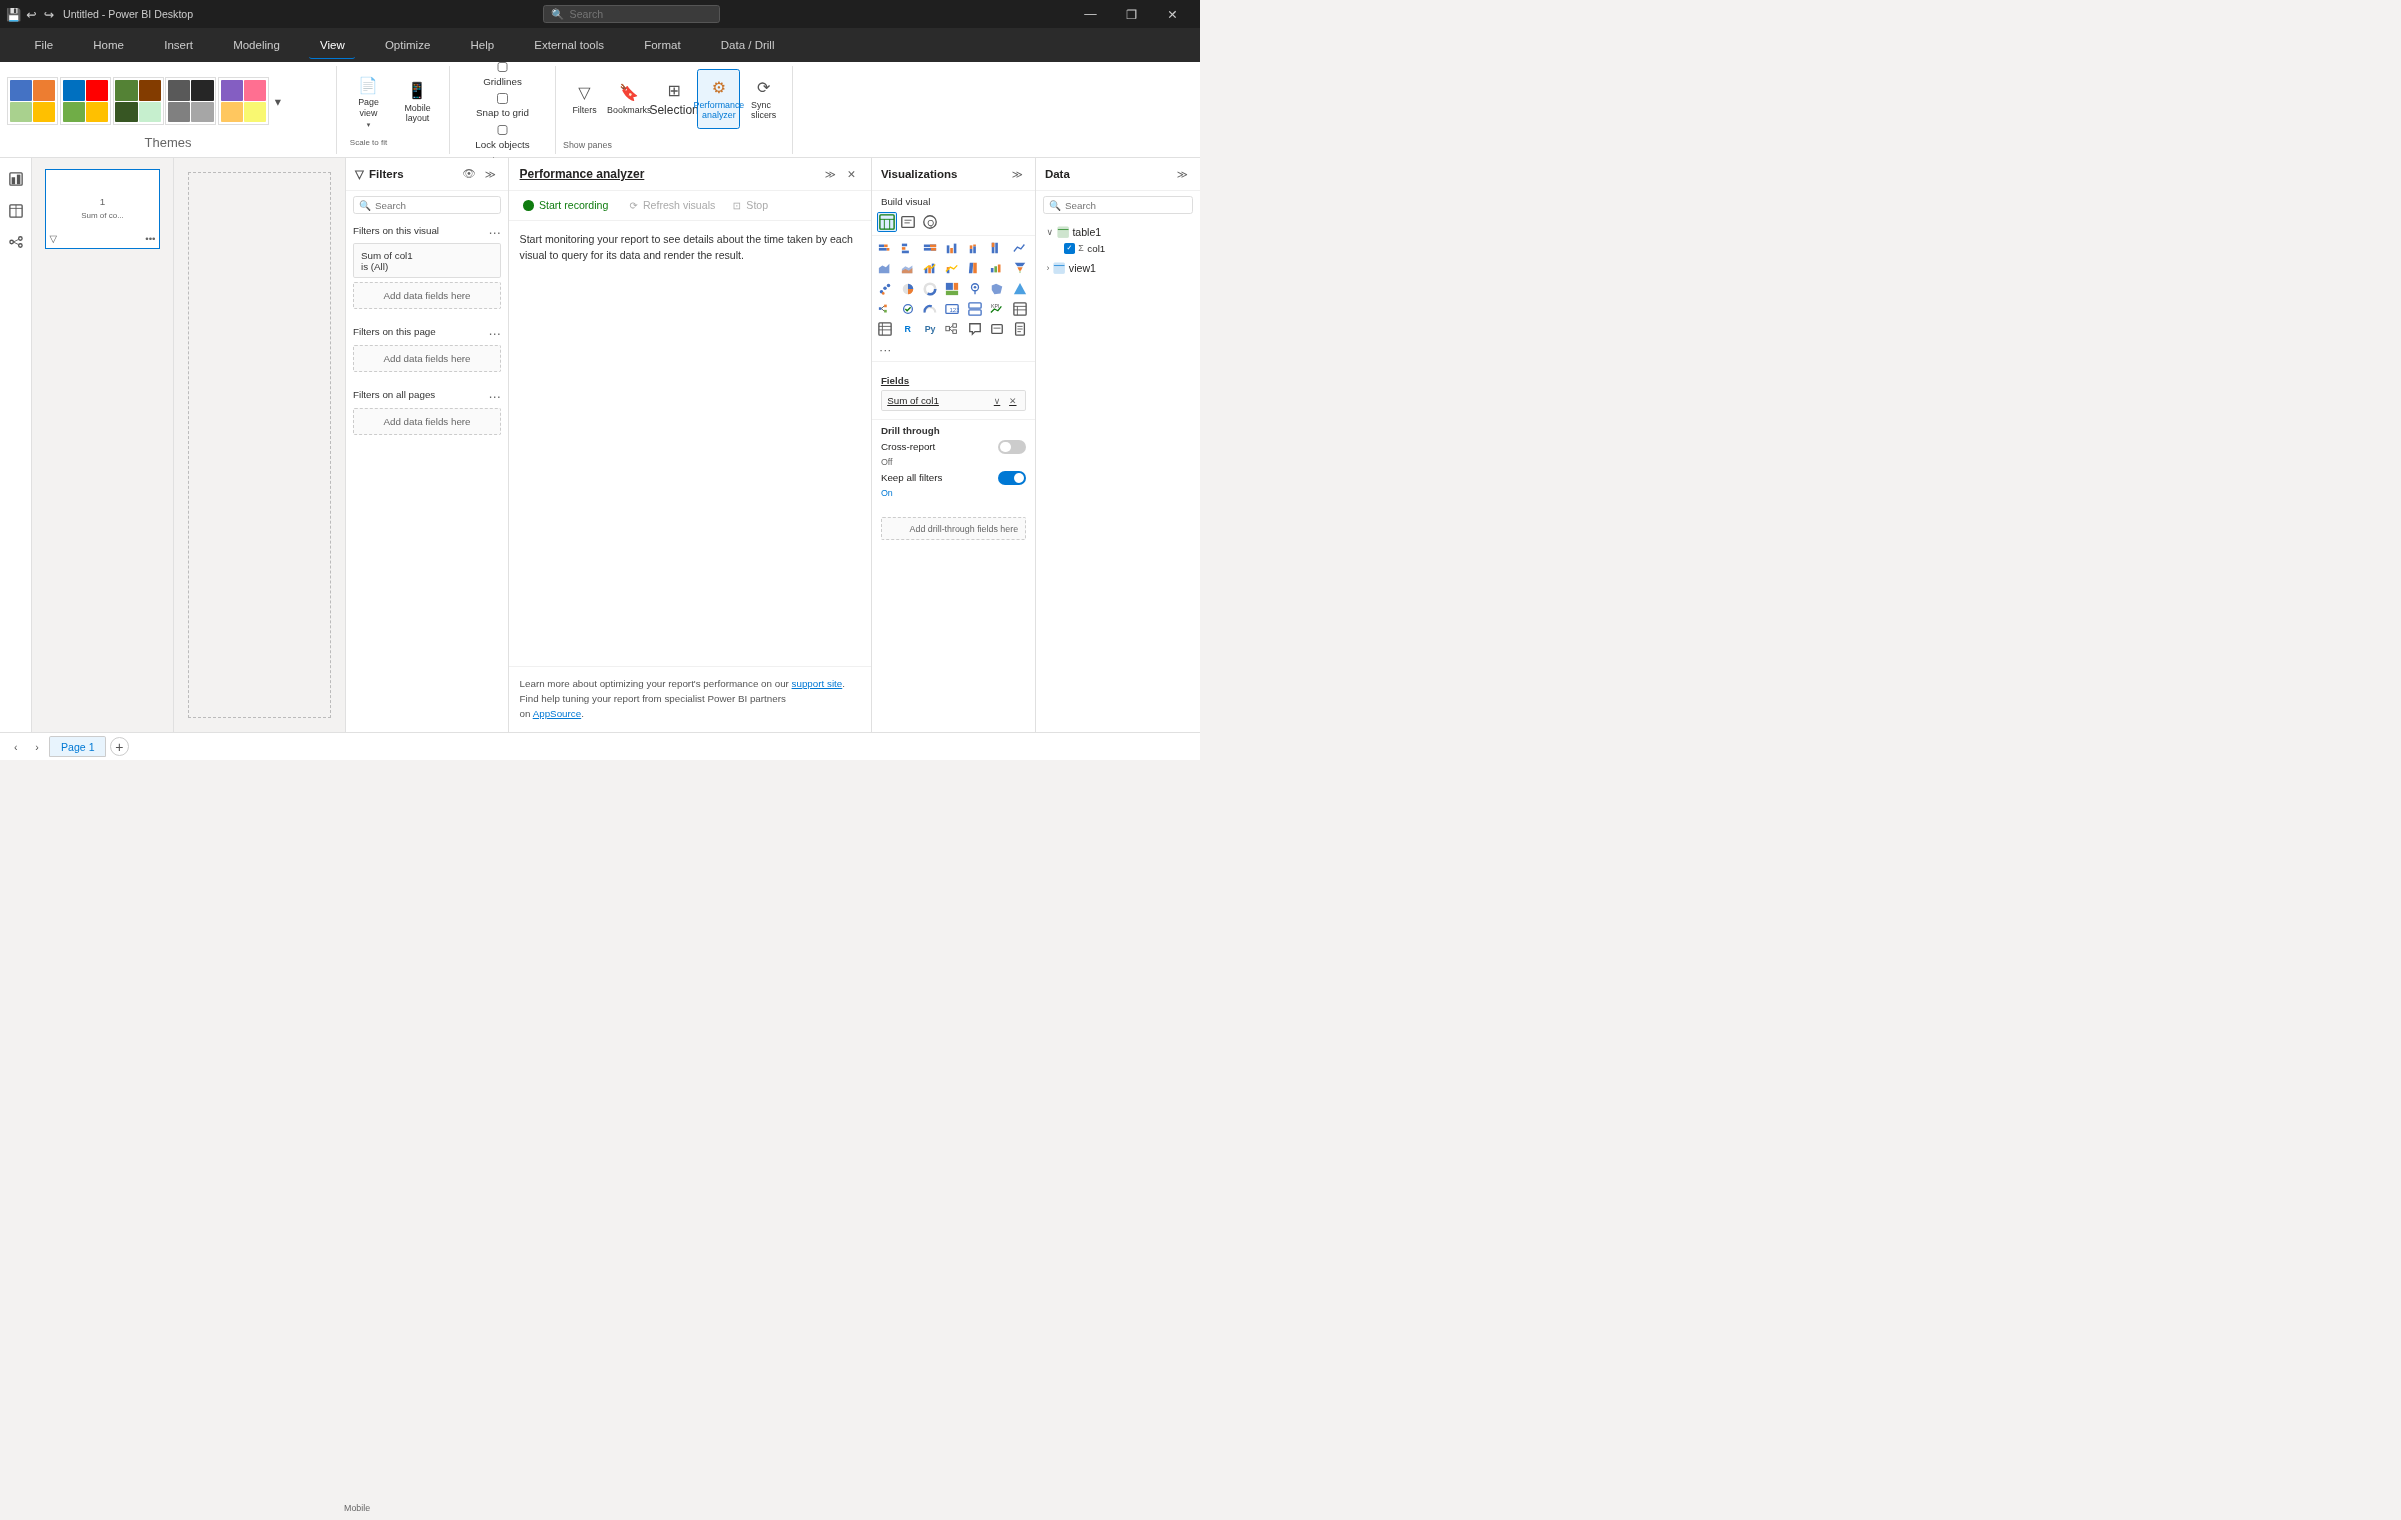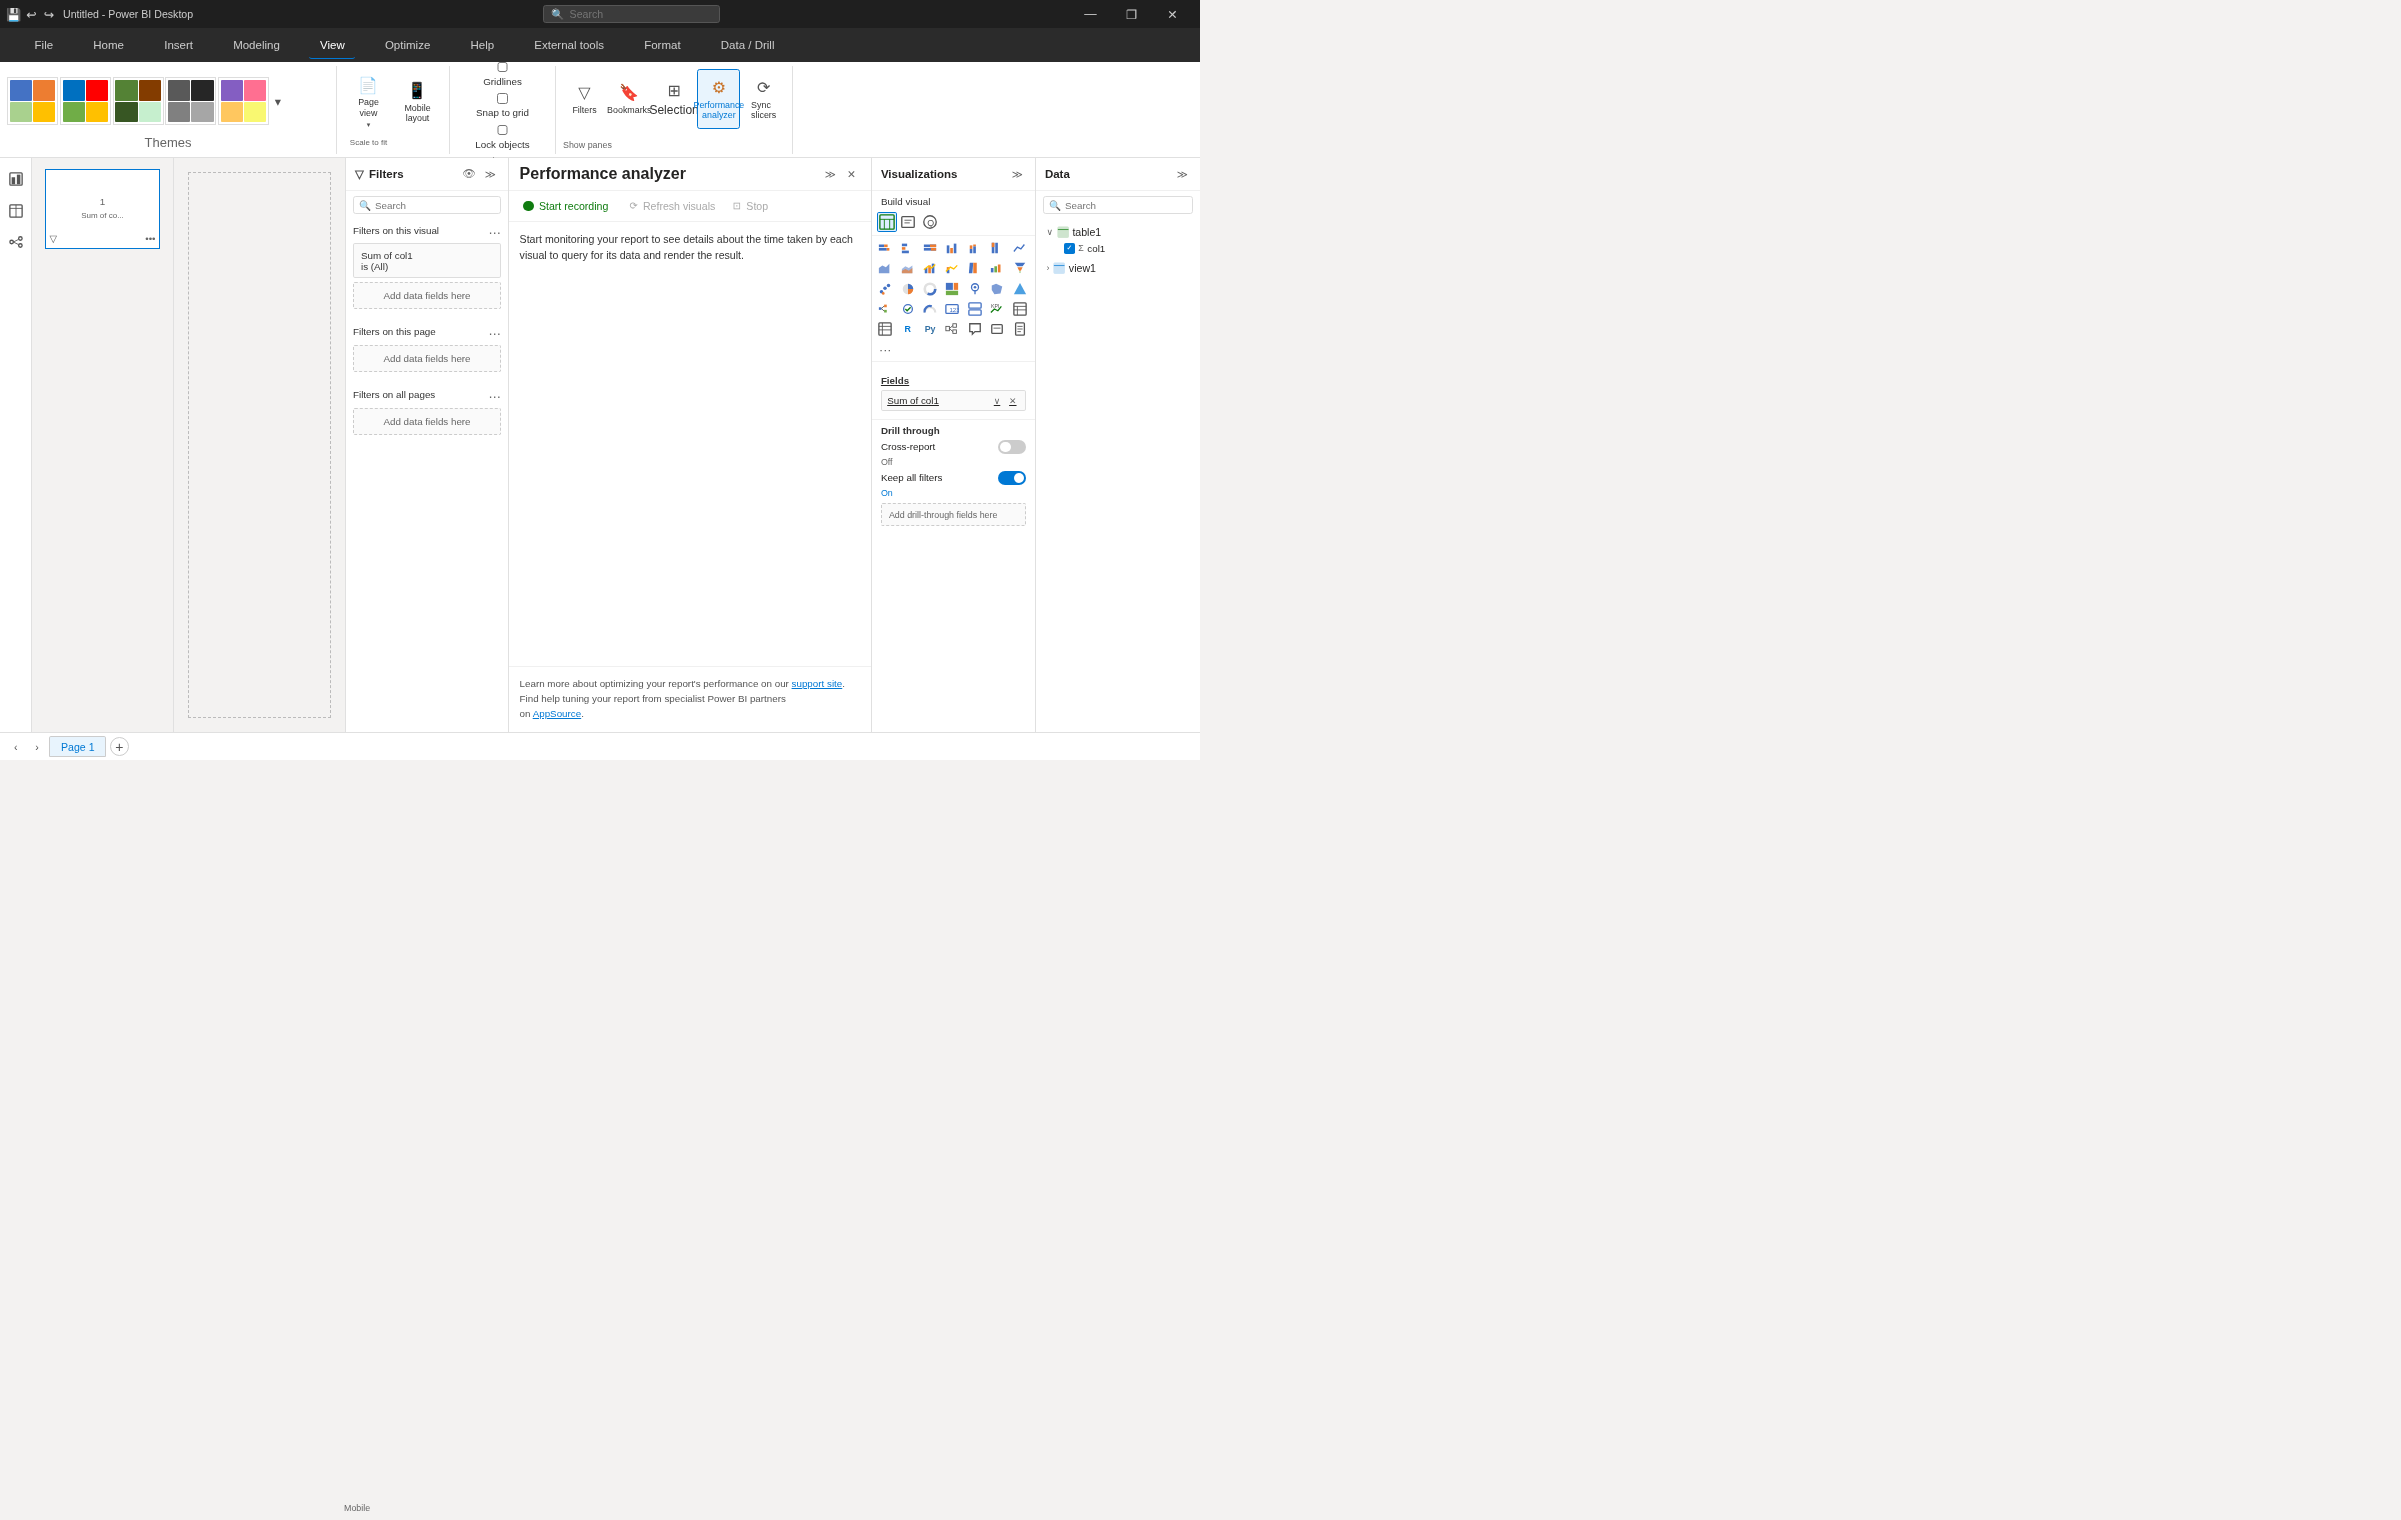--- a/index.html
+++ b/index.html
@@ -58,21 +58,21 @@
     .filters-section-title { font-size: 9.8px; color: #333; margin-bottom: 3.5px; font-weight: 400; }
     .filters-section-header { display: flex; align-items: center; justify-content: space-between; margin-bottom: 3.5px; }
     .filter-card { border: 0.9px solid #ddd; border-radius: 1.8px; padding: 5.3px 7px; margin-bottom: 3.5px; background: #fafafa; }
     .filter-card-text { font-size: 9.8px; color: #333; }
     .add-data-btn { border: 0.9px dashed #ccc; border-radius: 1.8px; padding: 7px; text-align: center; font-size: 9.8px; color: #666; cursor: pointer; background: #fafafa; }
     .three-dots { font-size: 12.4px; color: #666; cursor: pointer; }
     
     
     .perf-pane { width: 363px; background: #fff; border-right: 0.9px solid #e0e0e0; display: flex; flex-direction: column; }
     .perf-pane-header { display: flex; align-items: center; justify-content: space-between; padding: 7px 10.6px; border-bottom: 0.9px solid #f0f0f0; }
-    .perf-pane-title { font-size: 16px; font-weight: 600; color: #252423; }
+    .perf-pane-title { font-size: 12px; font-weight: 600; color: #252423; text-decoration: underline; }
     .perf-pane-icons { display: flex; align-items: center; gap: 3.5px; }
     .perf-pane-icon { width: 17.7px; height: 17.7px; display: flex; align-items: center; justify-content: center; cursor: pointer; color: #666; font-size: 10.6px; }
     .perf-toolbar { display: flex; align-items: center; gap: 0; padding: 5.3px 7px; border-bottom: 0.9px solid #f0f0f0; }
     .perf-btn { display: flex; align-items: center; gap: 3.5px; padding: 3.5px 7px; cursor: pointer; font-size: 10.6px; color: #333; border-radius: 1.8px; }
     .perf-btn.primary { color: #107c10; }
     .perf-btn.disabled { color: #aaa; cursor: default; }
     .perf-content { flex: 1; padding: 10.6px; }
     .perf-message { font-size: 10.6px; color: #333; line-height: 1.5; }
     .perf-footer { padding: 10.6px; border-top: 0.9px solid #f0f0f0; font-size: 9.8px; color: #555; line-height: 1.5; }
     .perf-footer a { color: #0078d4; text-decoration: underline; }
@@ -90,21 +90,21 @@
     .viz-field-item { display: flex; align-items: center; justify-content: space-between; border: 0.9px solid #ddd; border-radius: 1.8px; padding: 2.7px 5.3px; margin-bottom: 2.7px; background: #fafafa; font-size: 9.8px; }
     .viz-field-icons { display: flex; gap: 1.8px; }
     .viz-field-icon { width: 14px; height: 14px; display: flex; align-items: center; justify-content: center; cursor: pointer; color: #666; font-size: 8.9px; }
     .viz-drill { padding: 5.3px 8.9px; }
     .viz-drill-title { font-size: 9.8px; font-weight: 600; color: #333; margin-bottom: 3.5px; }
     .viz-drill-row { display: flex; align-items: center; justify-content: space-between; margin-bottom: 3.5px; font-size: 9.8px; }
     .viz-toggle { width: 28px; height: 14px; border-radius: 7px; display: flex; align-items: center; padding: 1.8px; cursor: pointer; }
     .viz-toggle.off { background: #ccc; justify-content: flex-start; }
     .viz-toggle.on { background: #0078d4; justify-content: flex-end; }
     .viz-toggle-thumb { width: 10.6px; height: 10.6px; background: #fff; border-radius: 50%; }
-    .viz-add-drill { border: 0.9px dashed #ccc; border-radius: 1.8px; padding: 5.3px 7px; text-align: left; font-size: 8.9px; color: #666; cursor: pointer; margin-top: 5px; background: #fafafa; }
+    .viz-add-drill { border: 0.9px dashed #ccc; border-radius: 1.8px; padding: 5.3px 7px; text-align: right; font-size: 8.9px; color: #666; cursor: pointer; margin-top: 19px; background: #fafafa; }
     
     
     .data-pane { width: 164px; background: #fff; display: flex; flex-direction: column; overflow-y: auto; }
     .data-pane-header { display: flex; align-items: center; justify-content: space-between; padding: 7px 8.9px; border-bottom: 0.9px solid #f0f0f0; }
     .data-pane-title { font-size: 11.5px; font-weight: 600; }
     .data-pane-icon { width: 17.7px; height: 17.7px; display: flex; align-items: center; justify-content: center; cursor: pointer; color: #666; font-size: 10.6px; }
     .data-search { padding: 5.3px 7px; }
     .data-search-box { display: flex; align-items: center; border: 0.9px solid #ddd; border-radius: 2.7px; padding: 2.7px 5.3px; gap: 3.5px; }
     .data-search-box input { border: none; outline: none; font-size: 9.8px; color: #666; width: 100%; background: transparent; }
     .data-tree { padding: 3.5px 7px; }

